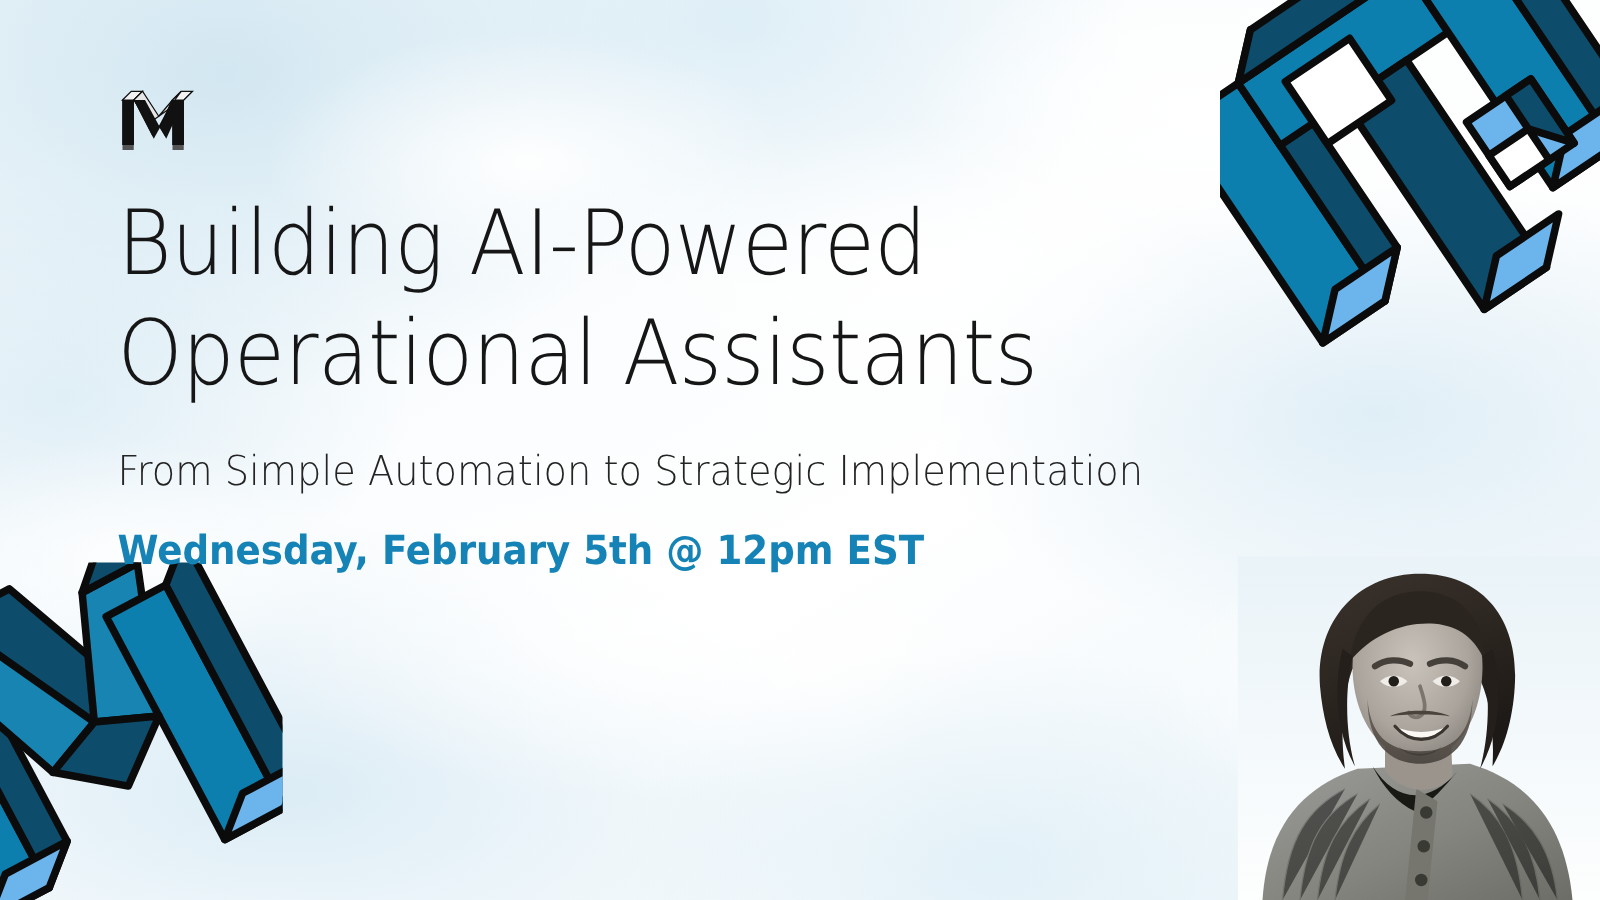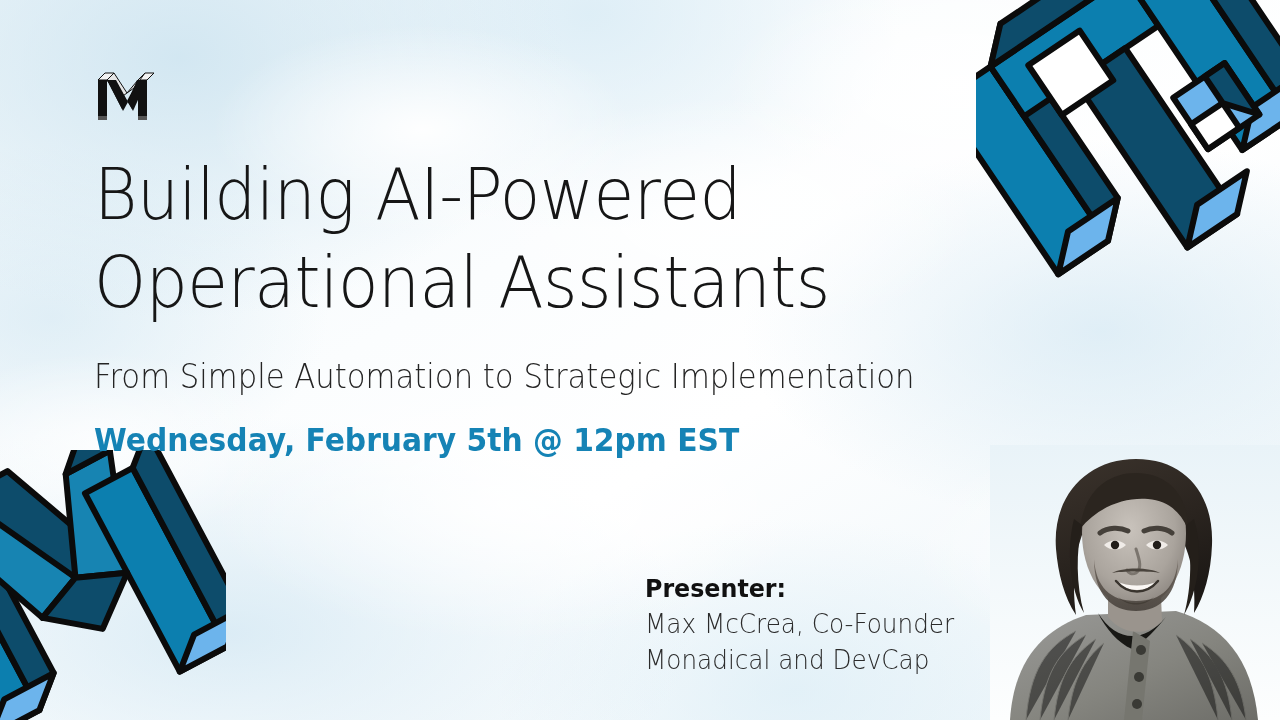--- a/index.html
+++ b/index.html
@@ -195,25 +195,20 @@
     </svg>
   </div>
 
   <div class="copy">
     <div class="title">Building AI-Powered</div>
     <div class="title">Operational Assistants</div>
     <div class="subtitle">From Simple Automation to Strategic Implementation</div>
     <div class="datetime">Wednesday, February 5th @ 12pm EST</div>
   </div>
 
-  <div class="presenter">
-    <div class="presenter-label">Presenter:</div>
-    <div class="presenter-line">Max McCrea, Co-Founder</div>
-    <div class="presenter-line">Monadical and DevCap</div>
-  </div>
 
   <div class="photo">
     <svg viewBox="0 0 290 275" xmlns="http://www.w3.org/2000/svg">
       <defs>
         <linearGradient id="photoBg" x1="0" y1="0" x2="0" y2="1">
           <stop offset="0%" stop-color="#e9f3f8"></stop>
           <stop offset="100%" stop-color="#fdfefe"></stop>
         </linearGradient>
         <linearGradient id="shirtG" x1="0" y1="0" x2="1" y2="1">
           <stop offset="0%" stop-color="#9a9a98"></stop>

